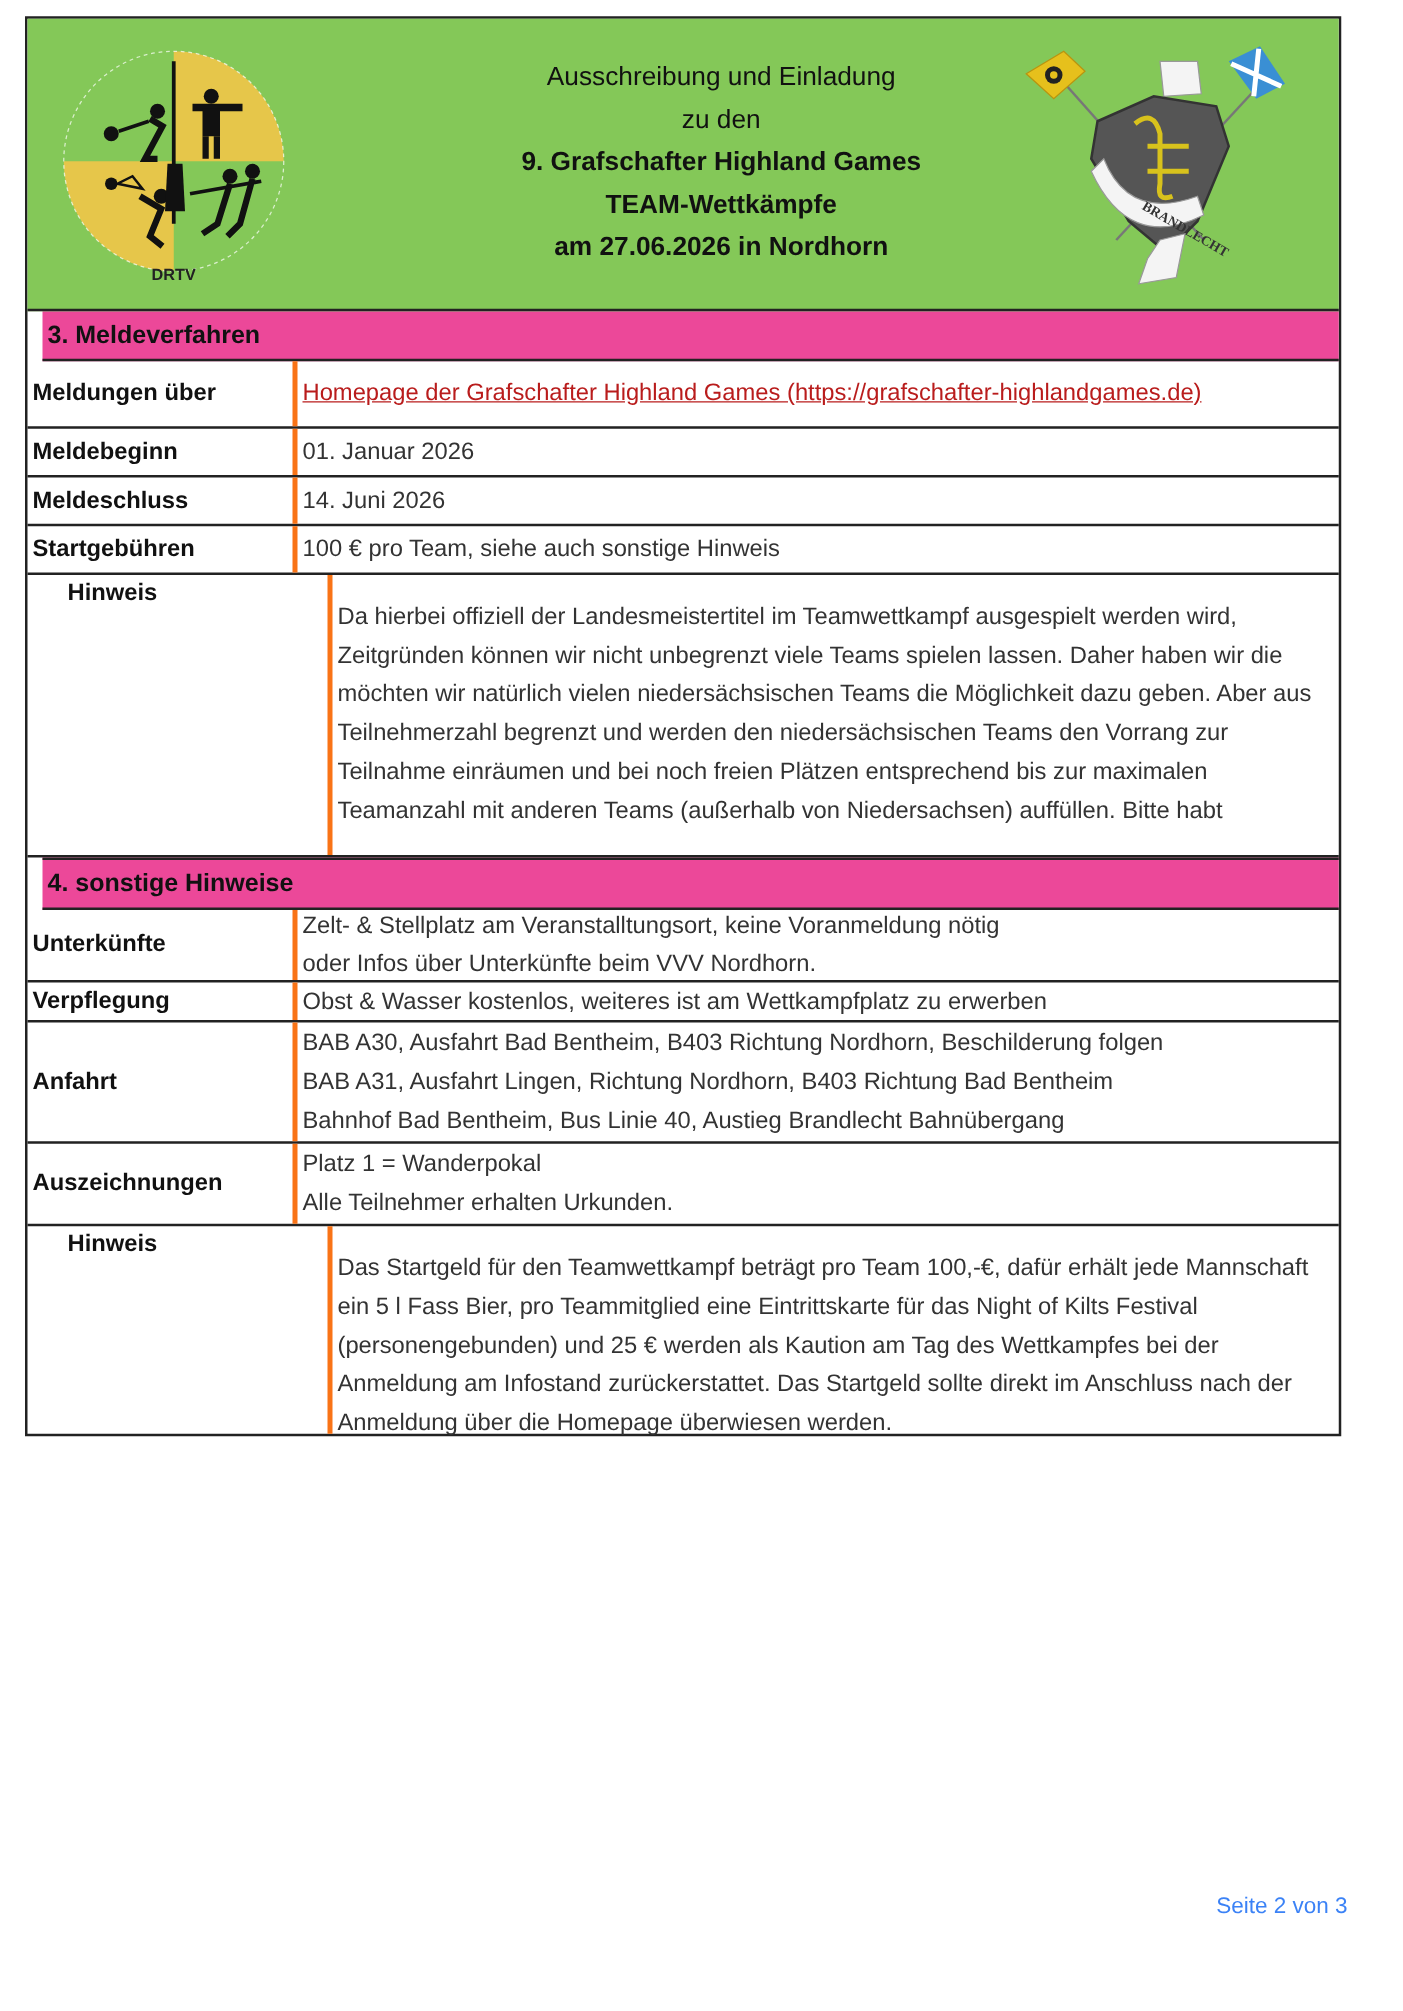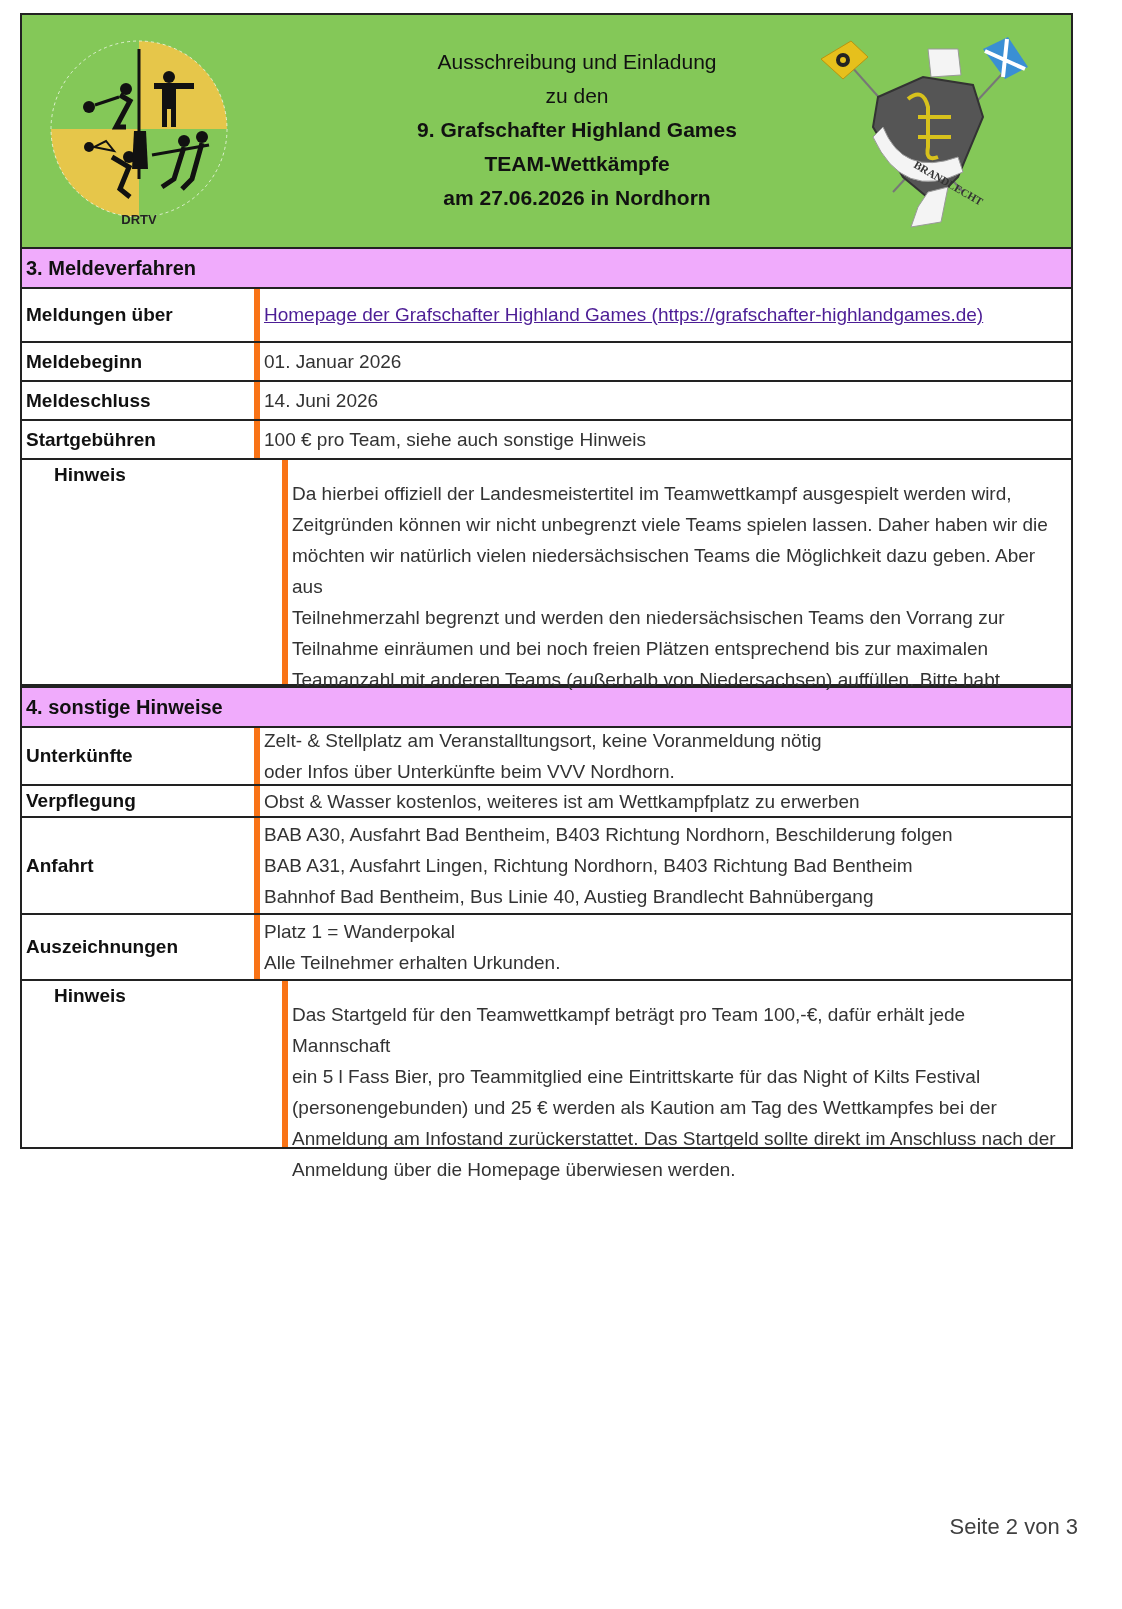--- a/index.html
+++ b/index.html
@@ -18,44 +18,45 @@
     }
     .logo-left { position: absolute; left: 12px; top: 14px; width: 210px; height: 206px; }
     .logo-right { position: absolute; right: 28px; top: 12px; width: 230px; height: 210px; }
     .title-block {
       position: absolute; left: 300px; width: 510px; top: 30px;
       text-align: center; font-size: 21px; line-height: 34px;
     }
     .title-block .normal { font-weight: normal; }
     .title-block .bold { font-weight: bold; }
     .section-head {
-      background: #f0abfc; font-weight: bold; font-size: 20px;
+      background: #ec4899; font-weight: bold; font-size: 20px;
       padding: 0 4px; height: 38px; line-height: 38px;
       border-bottom: 2px solid #222;
+      margin-left: 12px;
     }
     .row { display: flex; border-bottom: 2px solid #222; }
     .row:last-child { border-bottom: none; }
     .lbl {
-      width: 238px; flex: none; border-right: 6px solid #f97316;
+      width: 216px; flex: none; border-right: 4px solid #f97316;
       font-weight: bold; font-size: 19px; padding: 4px 4px;
       display: flex; box-sizing: border-box;
     }
     .lbl.mid { align-items: center; }
     .lbl.top { align-items: flex-start; padding-top: 4px; margin-left: 28px; }
     .val {
       flex: 1; font-size: 19px; color: #333; padding: 0 4px;
       display: flex; flex-direction: column; justify-content: center;
       font-weight: 300;
     }
     .val.top { justify-content: flex-start; padding-top: 18px; padding-bottom: 4px; }
     .val .line { line-height: 31px; }
     .val.dense .line { line-height: 31px; }
-    a.link { color: #4c1d95; text-decoration: underline; }
+    a.link { color: #b91c1c; text-decoration: underline; }
     .footer {
-      position: absolute; right: 44px; top: 1514px; font-size: 22px; color: #404040;
+      position: absolute; right: 44px; top: 1514px; font-size: 18px; color: #3b82f6;
     }
   </style>
 </head>
 <body>
 
 <div class="doc">
 
   <div class="header">
     <svg class="logo-left" viewBox="0 0 210 206">
       <circle cx="105" cy="100" r="88" fill="#84c858"></circle>

